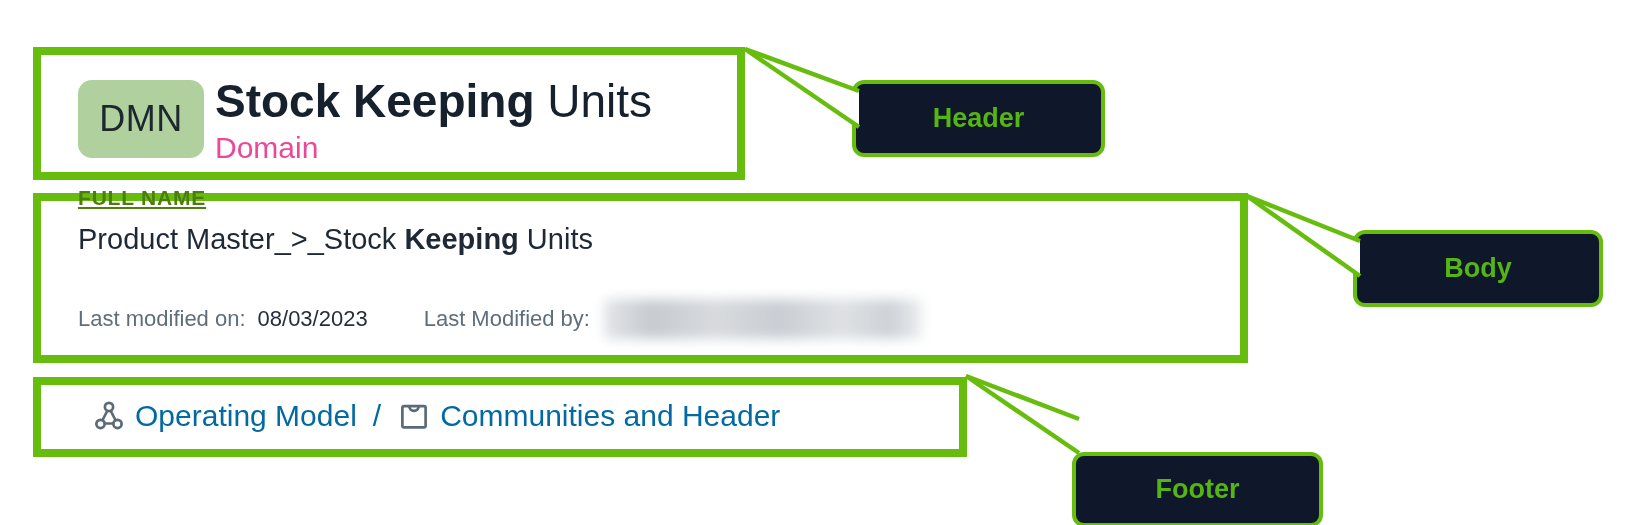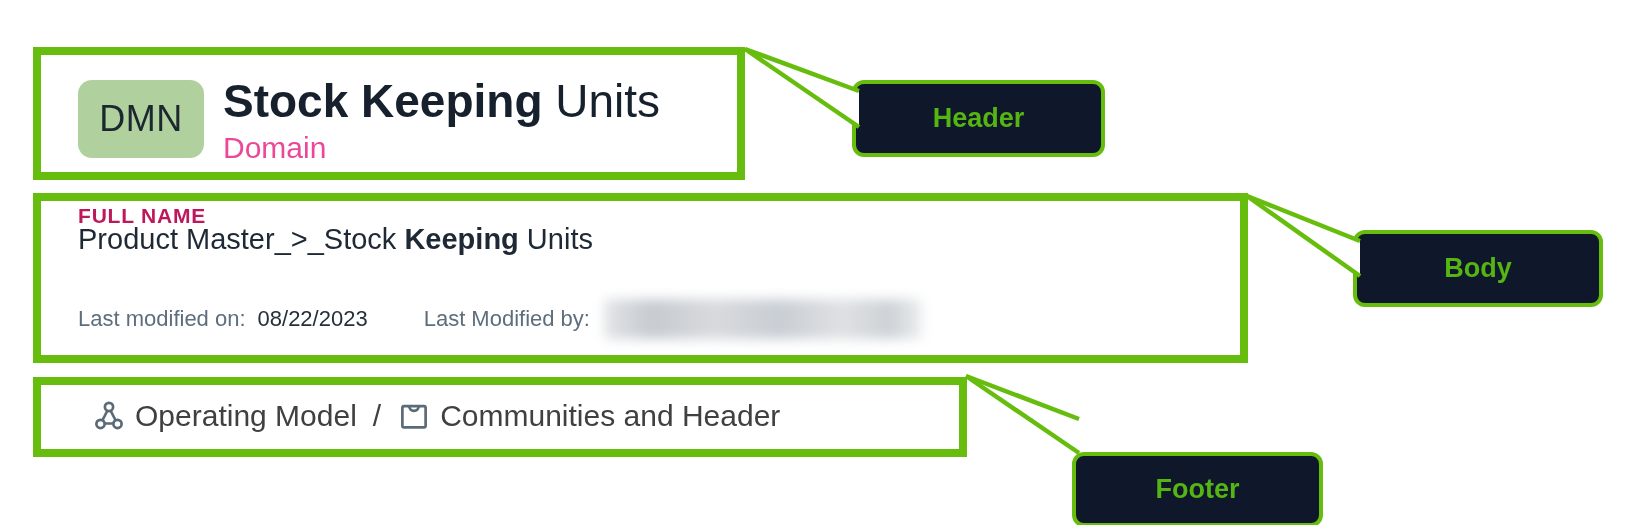--- a/index.html
+++ b/index.html
@@ -6,43 +6,43 @@
   body{font-family:"Liberation Sans","DejaVu Sans",sans-serif;}
   .canvas{position:relative;width:1631px;height:525px;background:#ffffff;overflow:hidden;}
 
   
   .outline{position:absolute;border:8px solid #67bd0d;box-sizing:border-box;background:transparent;z-index:1;}
   .outline-header{left:33px;top:47px;width:712px;height:133px;}
   .outline-body{left:33px;top:193px;width:1215px;height:170px;}
   .outline-footer{left:33px;top:377px;width:934px;height:80px;}
 
   
-  .card-header{position:absolute;left:78px;top:80px;display:flex;align-items:flex-start;gap:19px;z-index:2;justify-content:space-between;}
+  .card-header{position:absolute;left:78px;top:80px;display:flex;align-items:flex-start;gap:11px;z-index:2;justify-content:space-between;}
   .type-badge{width:126px;height:78px;border-radius:14px;display:flex;align-items:center;justify-content:center;
     font-size:36px;font-weight:500;color:#1c2730;letter-spacing:0.5px;}
   .header-text{display:flex;flex-direction:column;}
   .asset-title{font-size:46px;color:#16212d;line-height:1.1;margin-top:-4px;white-space:nowrap;}
   .asset-title .hl{font-weight:700;}
   .asset-title .rest{font-weight:400;}
   .asset-subtitle{font-size:30px;color:#ec4899;margin-top:4px;}
 
   
-  .fullname-label{position:absolute;left:78px;top:204px;font-size:21px;font-weight:700;color:#be185d;letter-spacing:0.8px;z-index:2;}
+  .fullname-label{position:absolute;left:78px;top:186px;font-size:21px;font-weight:700;color:#4d7c0f;letter-spacing:0.8px;z-index:2;text-decoration:underline;}
   .fullname-value{position:absolute;left:78px;top:223px;font-size:29px;color:#1e2935;z-index:2;white-space:nowrap;}
   .fullname-value .hl{font-weight:700;}
   .modified-row{position:absolute;left:78px;top:299px;display:flex;align-items:center;font-size:22px;color:#5f6e7c;z-index:2;white-space:nowrap;}
   .modified-date{color:#242f3b;margin-left:12px;}
   .modified-by{margin-left:56px;}
   .redacted{margin-left:14px;width:318px;height:40px;border-radius:4px;
     background:linear-gradient(90deg,#e3e5e7 0%,#c6cbd1 15%,#d8dadd 35%,#c9ced4 55%,#dfe1e3 75%,#cdd2d7 90%,#eceeef 100%);
     filter:blur(6px);}
 
   
   .footer-row{position:absolute;left:92px;top:388px;height:56px;display:flex;align-items:center;gap:10px;
-    font-size:30px;color:#404040;z-index:2;white-space:nowrap;text-align:right;}
+    font-size:30px;color:#0369a1;z-index:2;white-space:nowrap;text-align:right;}
   .crumb{display:flex;align-items:center;gap:9px;cursor:pointer;}
   .crumb svg{display:block;}
   .crumb-sep{margin:0 6px;}
 
   
   .callout{position:absolute;background:#0f172a;border:4px solid #67bd0d;border-radius:12px;box-sizing:border-box;
     display:flex;align-items:center;justify-content:center;z-index:2;}
   .callout span{font-size:27px;font-weight:700;color:#55b512;}
   .callout-header{left:852px;top:80px;width:253px;height:77px;}
   .callout-body{left:1353px;top:230px;width:250px;height:77px;}
@@ -66,21 +66,21 @@
       <div class="asset-title"><span class="hl">Stock Keeping</span><span class="rest"> Units</span></div>
       <div class="asset-subtitle">Domain</div>
     </div>
   </div>
 
   <div class="fullname-label">FULL NAME</div>
   <div class="fullname-value"><span>Product Master_&gt;_Stock </span><span class="hl">Keeping</span><span> Units</span></div>
 
   <div class="modified-row">
     <span>Last modified on:</span>
-    <span class="modified-date">08/22/2023</span>
+    <span class="modified-date">08/03/2023</span>
     <span class="modified-by">Last Modified by:</span>
     <span class="redacted"></span>
   </div>
 
   <div class="footer-row">
     <div class="crumb">
       <span>
         <svg width="34" height="34" viewBox="0 0 24 24" fill="none">
           <path d="M12 6 L6.2 17.3 L17.8 17.3 Z" stroke="#5b6a77" stroke-width="1.9" stroke-linejoin="round" fill="none"></path>
           <circle cx="12" cy="5.6" r="2.9" fill="#ffffff" stroke="#5b6a77" stroke-width="1.9"></circle>

